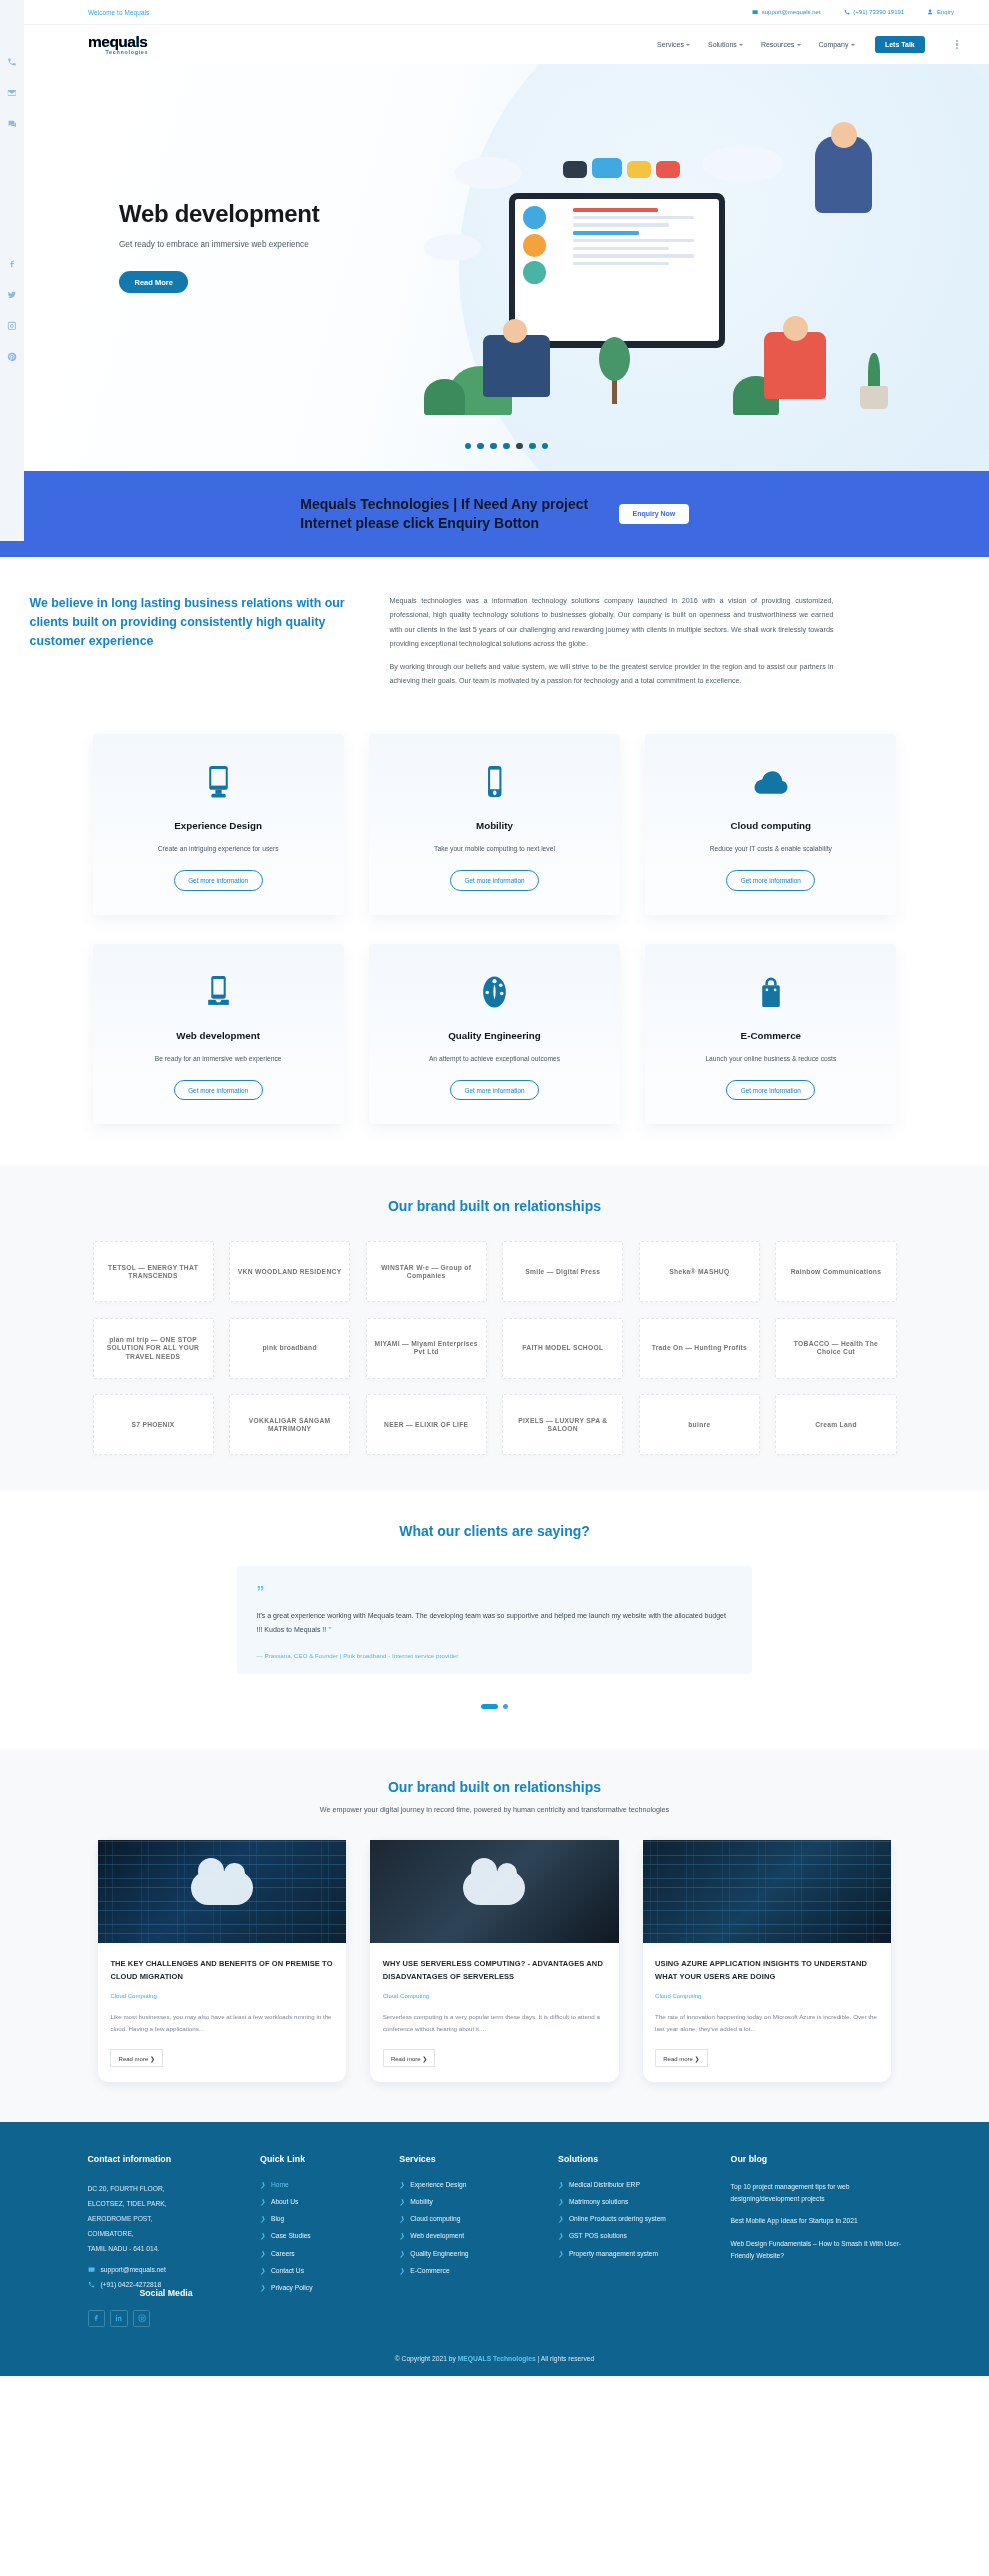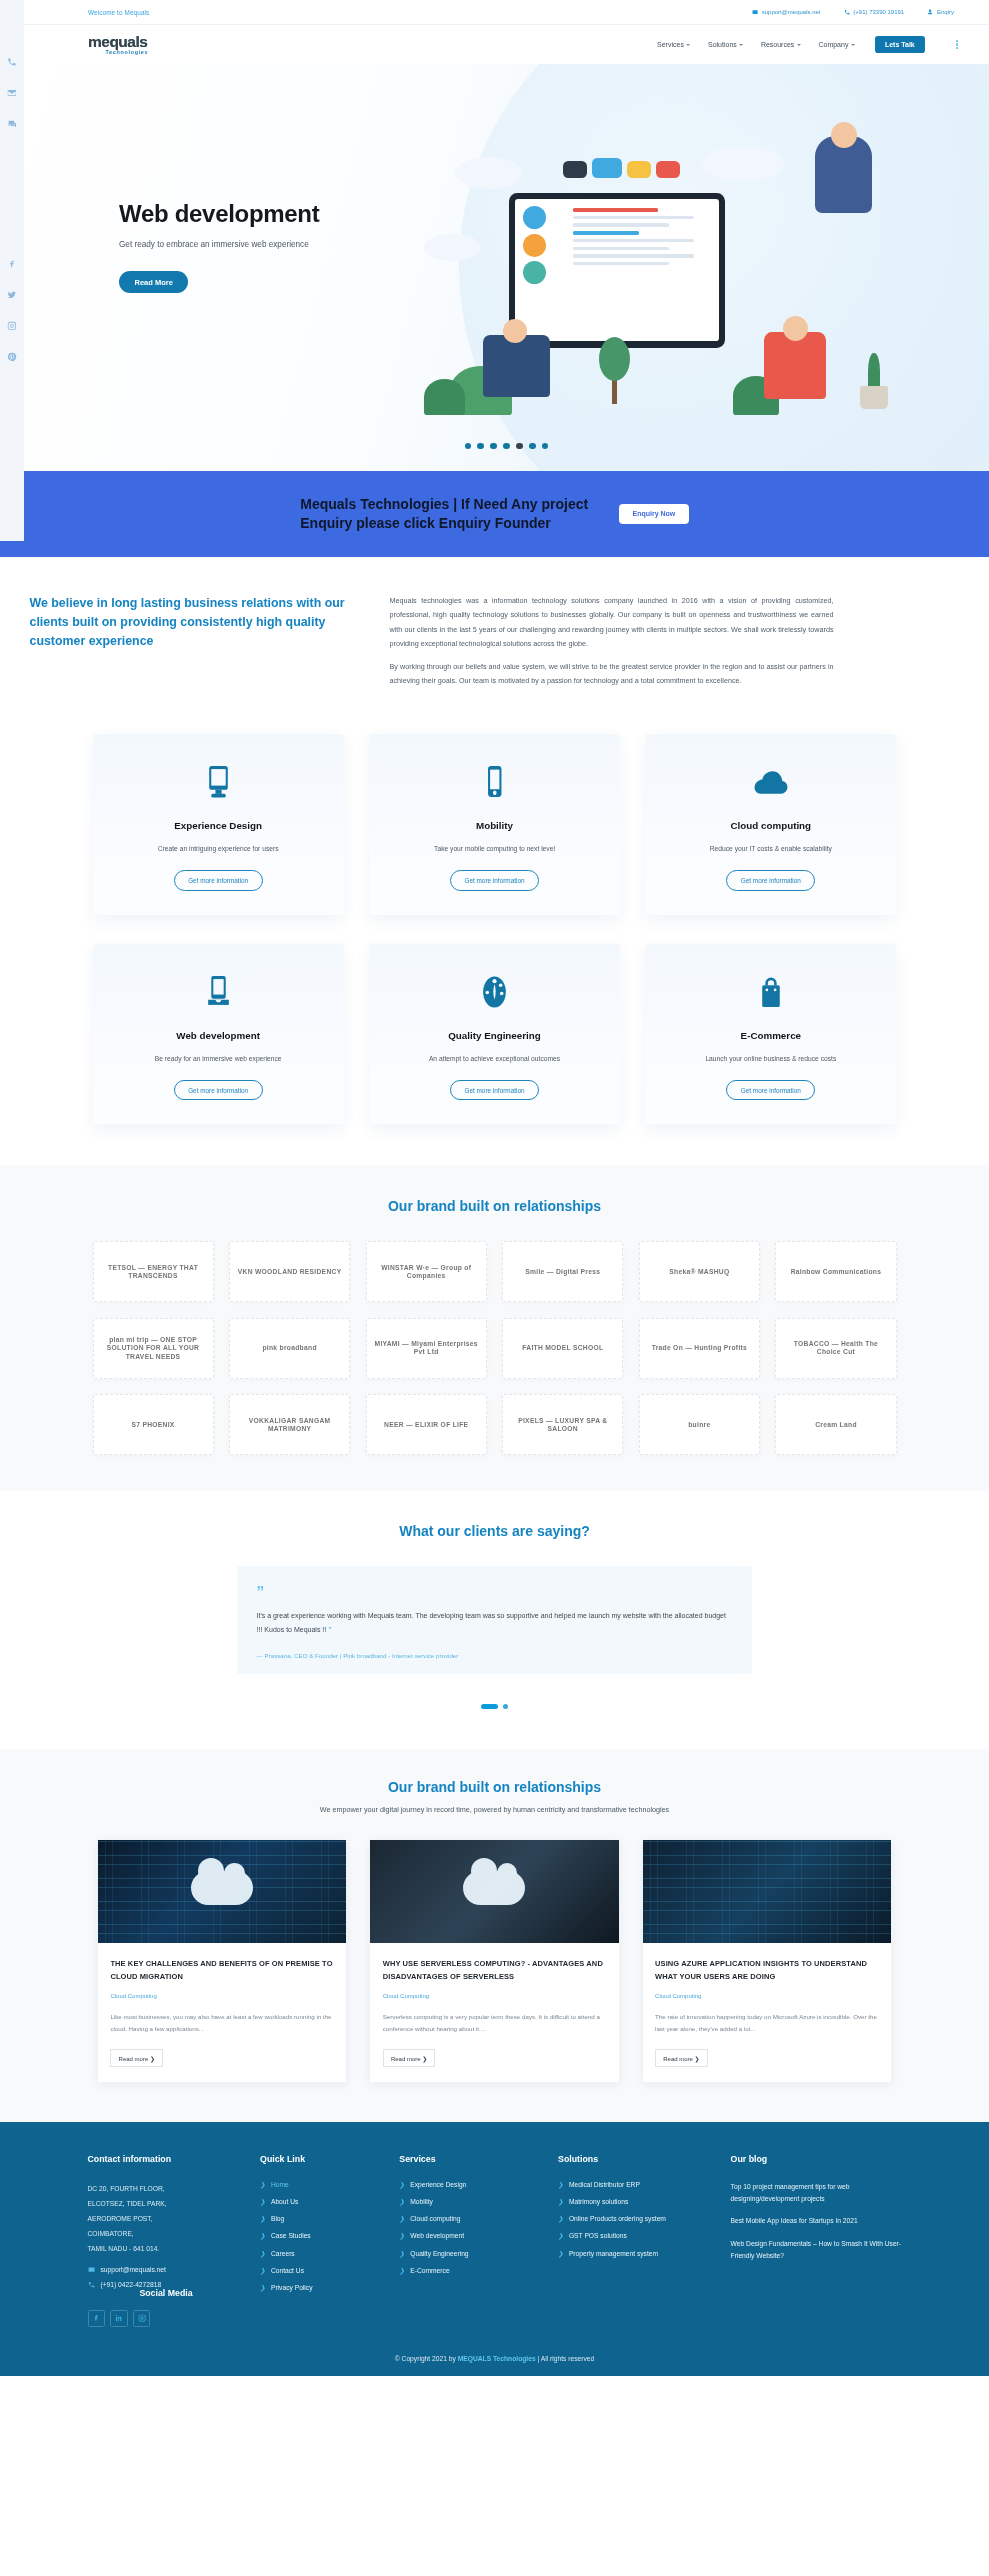--- a/index.html
+++ b/index.html
@@ -37,21 +37,21 @@
 
   
   .nav {
     margin-left: 24px; width: 965px; height: 39px;
     display: flex; align-items: center; padding: 0 31px 0 64px;
     background: transparent; position: relative; z-index: 20;
   }
   .logo { display:flex; flex-direction: column; align-items:flex-start; }
   .logo-main {
     font-family: "Liberation Sans", sans-serif; font-size: 15.5px; font-weight: 700;
-    color: #404040; letter-spacing: -0.5px; line-height: 1;
+    color: #000000; letter-spacing: -0.5px; line-height: 1;
     text-shadow: 0 0 0.5px #1f8fd0;
   }
   .logo-sub { font-size: 5.4px; color: #1f7bb8; letter-spacing: 0.7px; margin-left: 17.5px; margin-top: -1px; font-weight:700; }
   .nav-menu { margin-left: auto; display: flex; align-items: center; gap: 17.5px; }
   .nav-link { font-size: 7px; color: #42515e; display: flex; align-items: center; gap: 2.6px; cursor: pointer; }
   .caret { width: 0; height: 0; border-left: 2.1px solid transparent; border-right: 2.1px solid transparent; border-top: 2.6px solid #7b8a96; }
   .lets-talk {
     background: #0f77ad; color: #fff; font-size: 7px; font-weight: 700;
     padding: 5.2px 10.3px; border-radius: 3.1px; margin-left: 2.1px; cursor: pointer; border: none;
   }
@@ -182,21 +182,21 @@
   .testi-text .qclose { color:#64c4ef; font-weight:700; }
   .testi-author { margin-top: 13.4px; font-size: 6.2px; color:#5bb6e2; }
   .testi-dots { display:flex; justify-content:center; align-items:center; gap: 4.6px; margin-top: 30px; }
   .tdot { width: 5.2px; height: 5.2px; border-radius:50%; background:#3aa6de; cursor:pointer; }
   .tdot.active { width: 17.5px; border-radius: 3.1px; background:#0d9bdc; }
 
   
   .blogsec { width: 989px; background:#f7f9fb; padding: 30px 0 40px; }
   .blog-sub { text-align:center; font-size: 7.2px; color:#4b5763; margin-top: 10.3px; }
   .blog-grid { width: 793px; margin: 26px auto 0; display:flex; gap: 24px; }
-  .blog-card { flex:1; background:#fff; box-shadow: 0 2.1px 9.3px rgba(20,60,100,.08); }
+  .blog-card { flex:1; background:#fff; box-shadow: 0 2.1px 9.3px rgba(20,60,100,.08); border-radius: 11px; }
   .blog-img { height: 103px; position:relative; overflow:hidden; }
   .bi1 { background: linear-gradient(135deg,#0a1a2b 0%,#123a5e 45%,#0d2233 100%); }
   .bi2 { background: linear-gradient(135deg,#1b2733 0%,#2e4456 50%,#0f1821 100%); }
   .bi3 { background: linear-gradient(135deg,#0e2134 0%,#15405f 50%,#0b1a29 100%); }
   .bi-cloud { position:absolute; left:50%; top:46%; transform:translate(-50%,-50%); width: 62px; height: 34px; background:#eaf4fb; border-radius: 20.6px; opacity:.95; }
   .bi-cloud:before { content:''; position:absolute; left:7.2px; top:-12.4px; width:26px; height:26px; border-radius:50%; background:#eaf4fb; }
   .bi-cloud:after { content:''; position:absolute; right:8.2px; top:-8.2px; width:20.6px; height:20.6px; border-radius:50%; background:#eaf4fb; }
   .bi-code { position:absolute; inset:0; opacity:.30;
     background-image: repeating-linear-gradient(0deg, rgba(90,200,255,.65) 0 0.5px, transparent 0.5px 4.6px),
                       repeating-linear-gradient(90deg, rgba(90,200,255,.35) 0 0.5px, transparent 0.5px 7.2px); }
@@ -402,21 +402,21 @@
       <span class="hdot"></span>
       <span class="hdot active"></span>
       <span class="hdot"></span>
       <span class="hdot"></span>
     </div>
   </div>
 
   <div class="enquiry">
     <div class="enq-text">
       <div>Mequals Technologies | If Need Any project</div>
-      <div>Enquiry please click Enquiry Founder</div>
+      <div>Internet please click Enquiry Botton</div>
     </div>
     <button class="enq-btn">Enquiry Now</button>
   </div>
 
   <div class="about">
     <div class="about-inner">
       <div class="about-left">
         <h2 class="about-heading">We believe in long lasting business relations with our clients built on providing consistently high quality customer experience</h2>
       </div>
       <div class="about-right">

